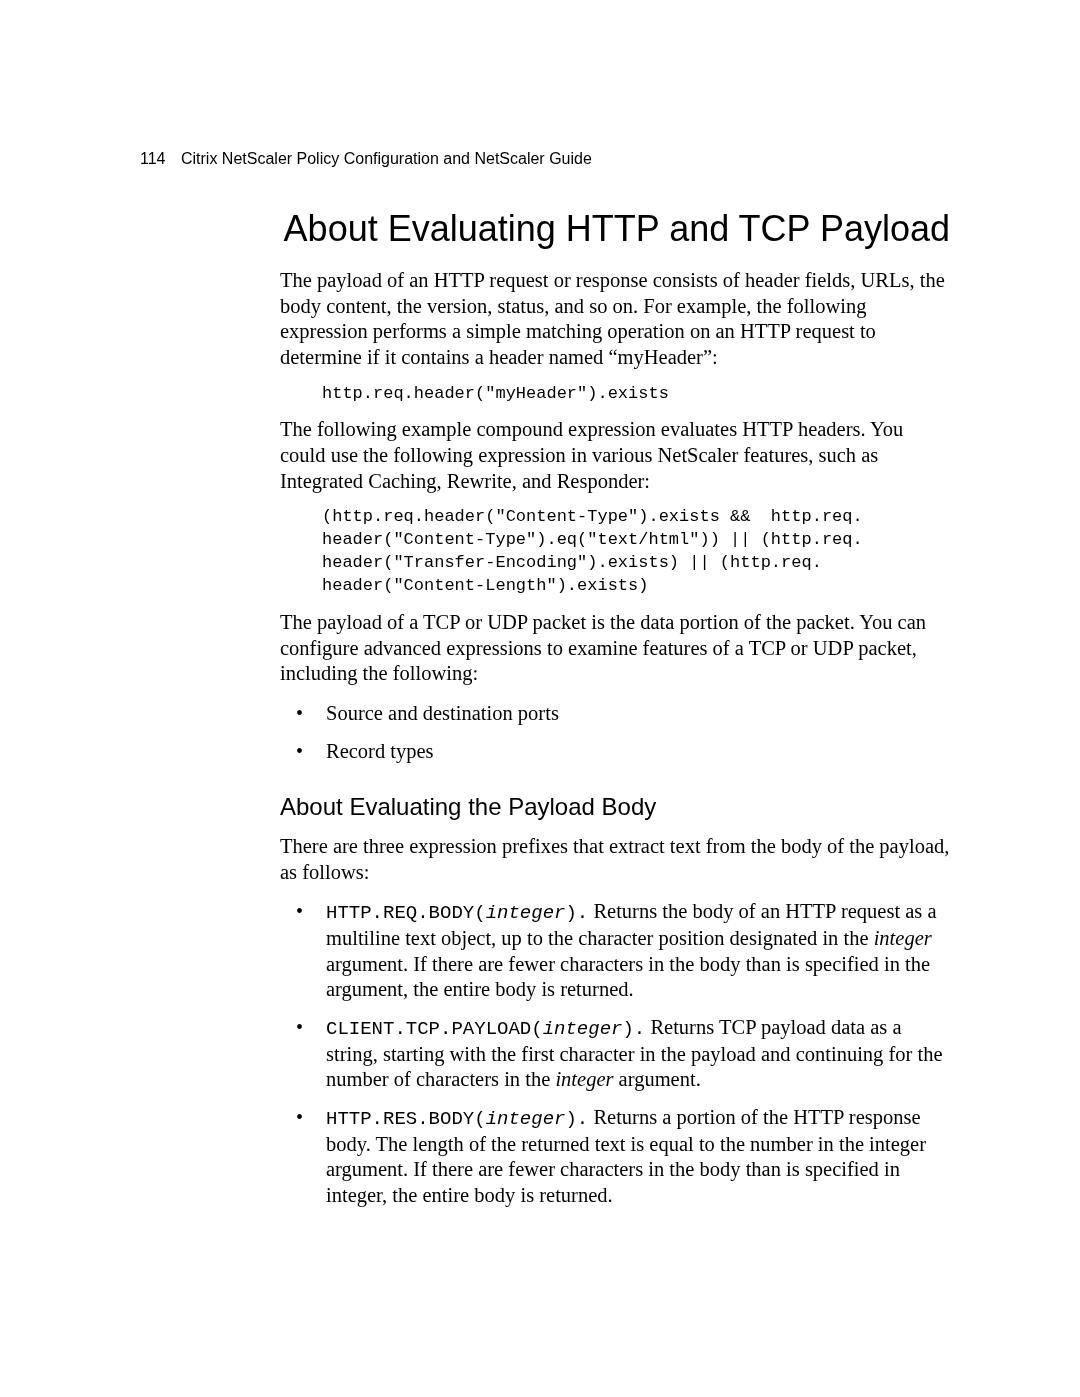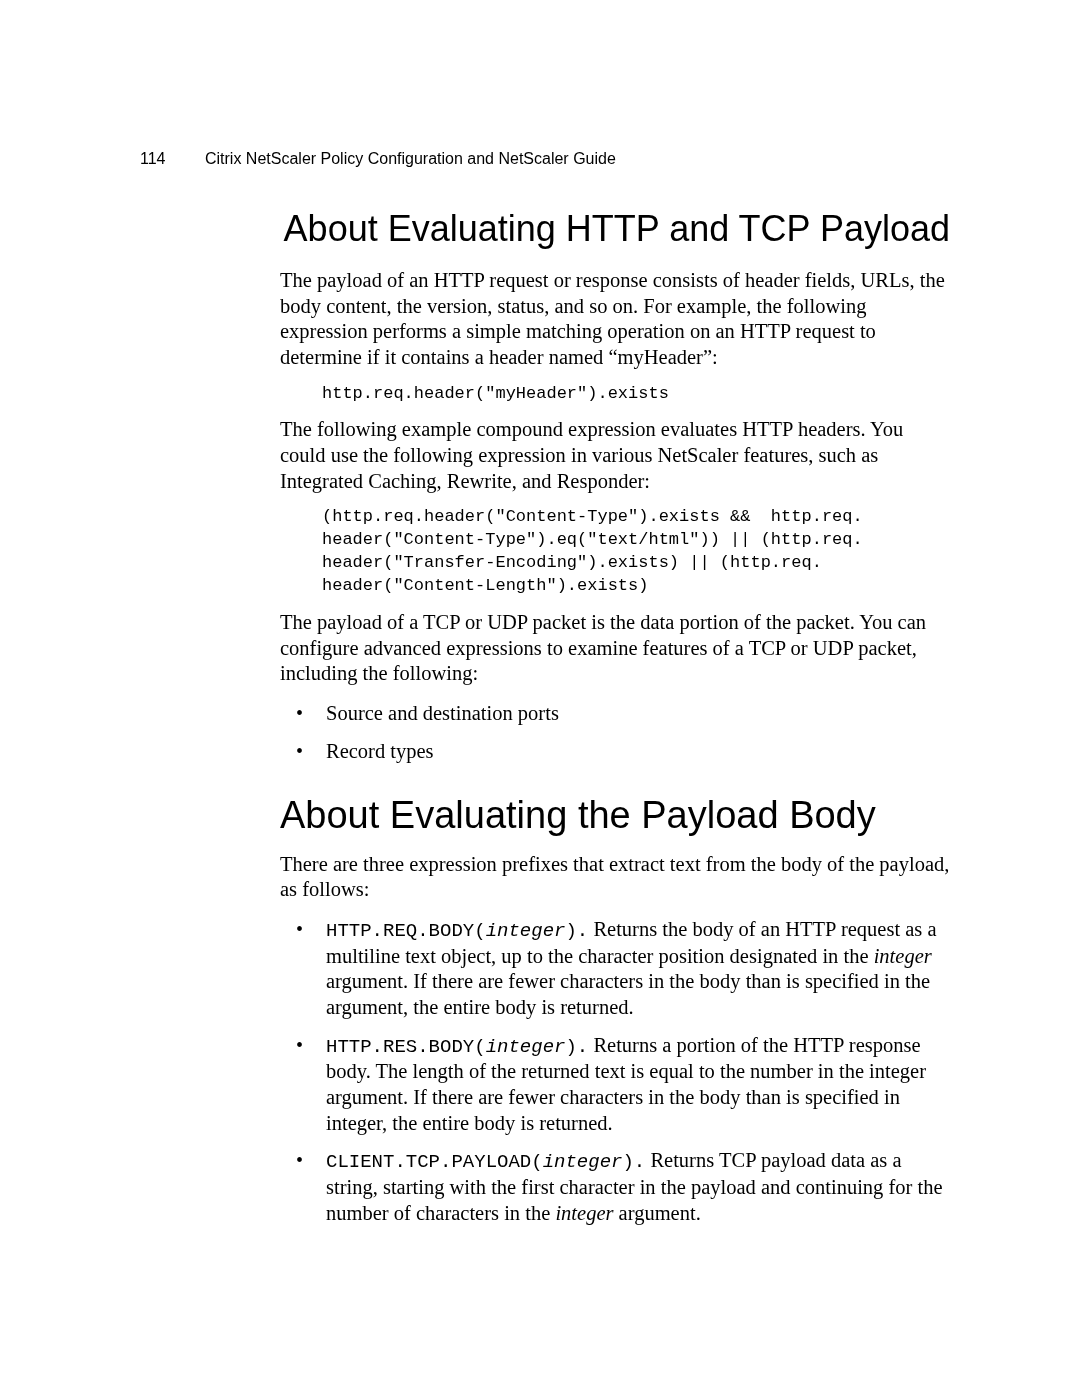--- a/index.html
+++ b/index.html
@@ -16,33 +16,33 @@
     padding: 150px 130px 60px 140px;
     box-sizing: border-box;
   }
   .header-line {
     font-family: Arial, Helvetica, sans-serif;
     font-size: 16px;
     margin-bottom: 40px;
   }
   .header-line .pn {
     display: inline-block;
-    margin-right: 35px;
+    margin-right: 11px;
   }
   h1.title {
     font-family: Arial, Helvetica, sans-serif;
     font-weight: 400;
     font-size: 36px;
     margin: 0 0 18px 0;
     text-align: right;
   }
   h2.subtitle {
     font-family: Arial, Helvetica, sans-serif;
     font-weight: 400;
-    font-size: 38px;
+    font-size: 24px;
     margin: 28px 0 12px 0;
   }
   .body-block {
     margin-left: 140px;
     font-size: 20.5px;
     line-height: 1.25;
   }
   .code-block {
     font-family: "Courier New", Courier, monospace;
     font-size: 17px;
@@ -114,23 +114,23 @@
     <h2 class="subtitle">About Evaluating the Payload Body</h2>
 
     <p class="para">There are three expression prefixes that extract text from the body of the payload, as follows:</p>
 
     <ul class="bullets">
       <li>
         <span class="mono-strong"><span>HTTP.REQ.BODY(</span><span class="ital">integer</span><span>).</span></span>
         <span> <span>Returns the body of an HTTP request as a multiline text object, up to the character position designated in the </span><i>integer</i><span> argument. If there are fewer characters in the body than is specified in the argument, the entire body is returned.</span></span>
       </li>
       <li>
+        <span class="mono-strong"><span>CLIENT.TCP.PAYLOAD(</span><span class="ital">integer</span><span>).</span></span>
+        <span> <span>Returns TCP payload data as a string, starting with the first character in the payload and continuing for the number of characters in the </span><i>integer</i><span> argument.</span></span>
+      </li>
+      <li>
         <span class="mono-strong"><span>HTTP.RES.BODY(</span><span class="ital">integer</span><span>).</span></span>
         <span> <span>Returns a portion of the HTTP response body. The length of the returned text is equal to the number in the integer argument. If there are fewer characters in the body than is specified in integer, the entire body is returned.</span><i></i><span></span></span>
-      </li>
-      <li>
-        <span class="mono-strong"><span>CLIENT.TCP.PAYLOAD(</span><span class="ital">integer</span><span>).</span></span>
-        <span> <span>Returns TCP payload data as a string, starting with the first character in the payload and continuing for the number of characters in the </span><i>integer</i><span> argument.</span></span>
       </li>
     </ul>
 
   </div>
 </div>
 
 </body></html>

